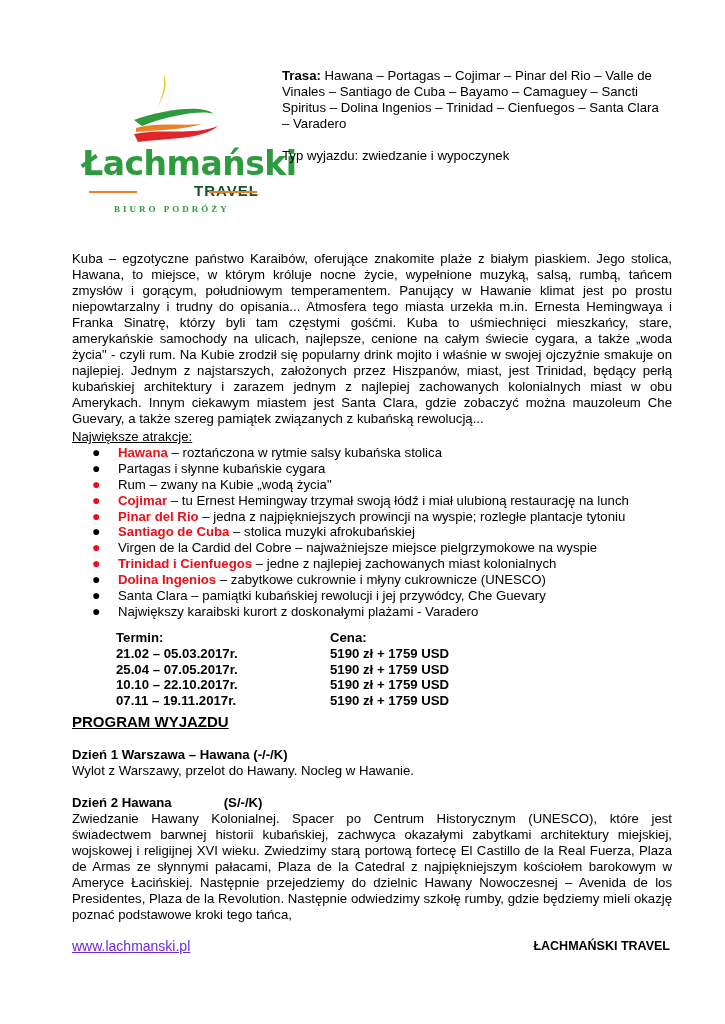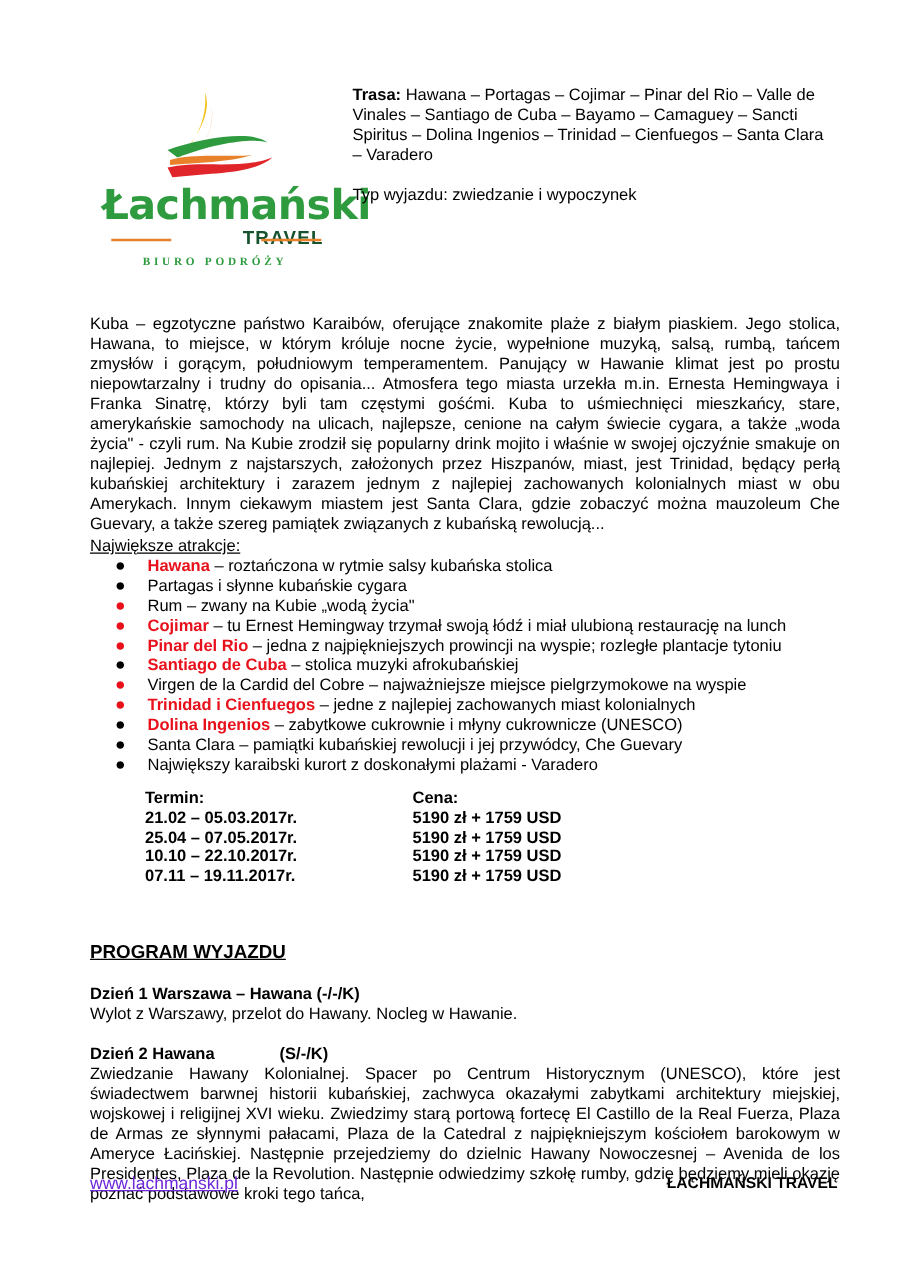--- a/index.html
+++ b/index.html
@@ -31,21 +31,21 @@
   .attractions ul { list-style: none; margin: 0; padding: 0; }
   .attractions li { position: relative; padding-left: 46px; }
   .bullet { position: absolute; left: 20px; top: 0; font-size: 14px; }
   .red { color: #e8101a; font-weight: bold; }
 
   .prices { position: absolute; left: 116px; top: 630px; width: 400px; font-weight: bold;
             line-height: 15.8px; }
   .prices .row { display: flex; }
   .prices .c1 { width: 214px; }
 
-  .program { position: absolute; left: 72px; top: 754px; width: 600px; line-height: 16px; }
+  .program { position: absolute; left: 72px; top: 714px; width: 600px; line-height: 16px; }
   .program h2 { margin: 0 0 17px 0; font-size: 15px; font-weight: bold; text-decoration: underline; }
   .day-title { font-weight: bold; }
   .day { margin-bottom: 16px; }
   .day p { margin: 0; text-align: justify; }
   .tab-gap { display: inline-block; width: 52px; }
 
   .footer { position: absolute; left: 72px; top: 938px; width: 600px; height: 18px; }
   .footer a { color: #6d28d9; text-decoration: underline; font-size: 14px; }
   .footer .brand { position: absolute; right: 2px; top: 1px; font-weight: bold; font-size: 12.5px; }
 </style>

